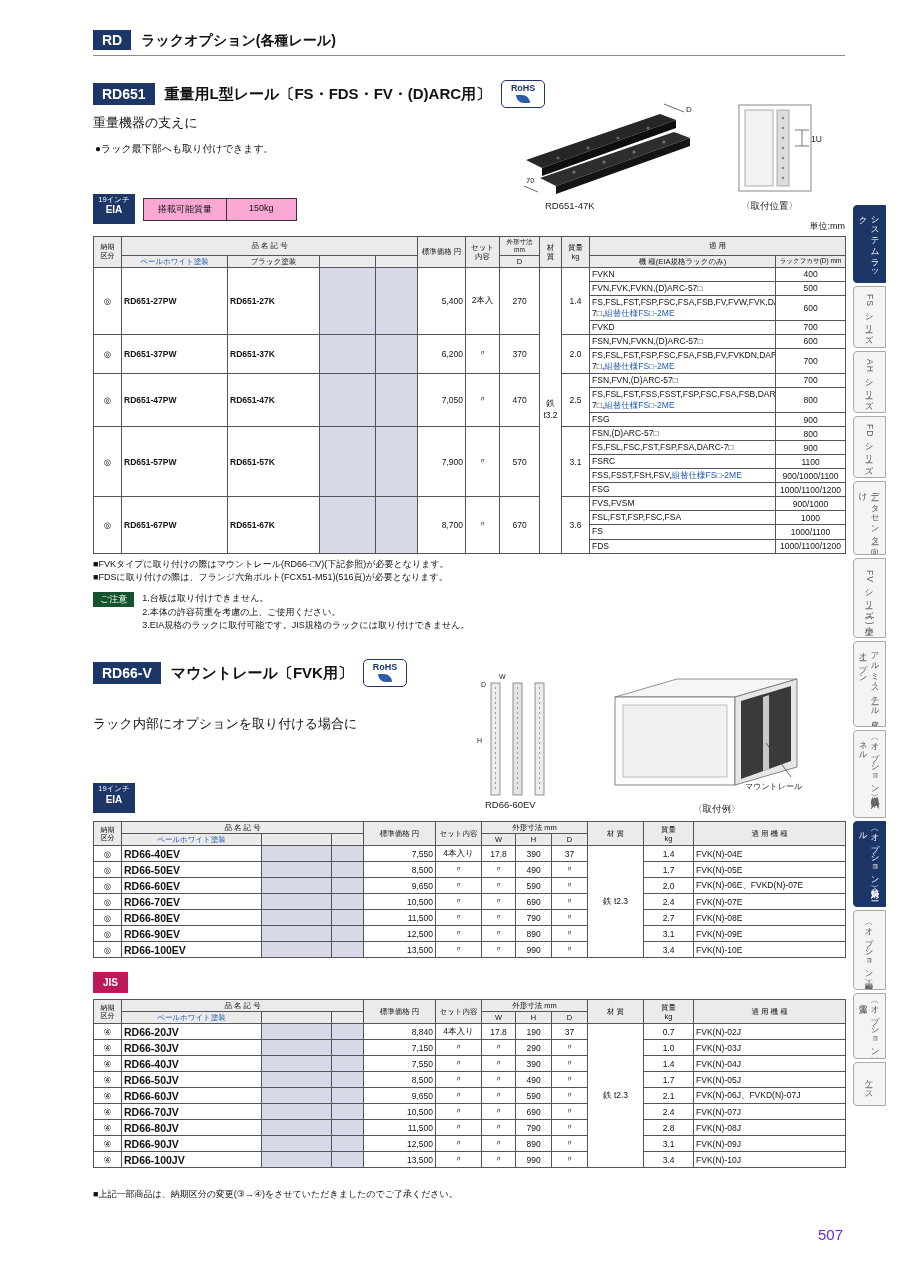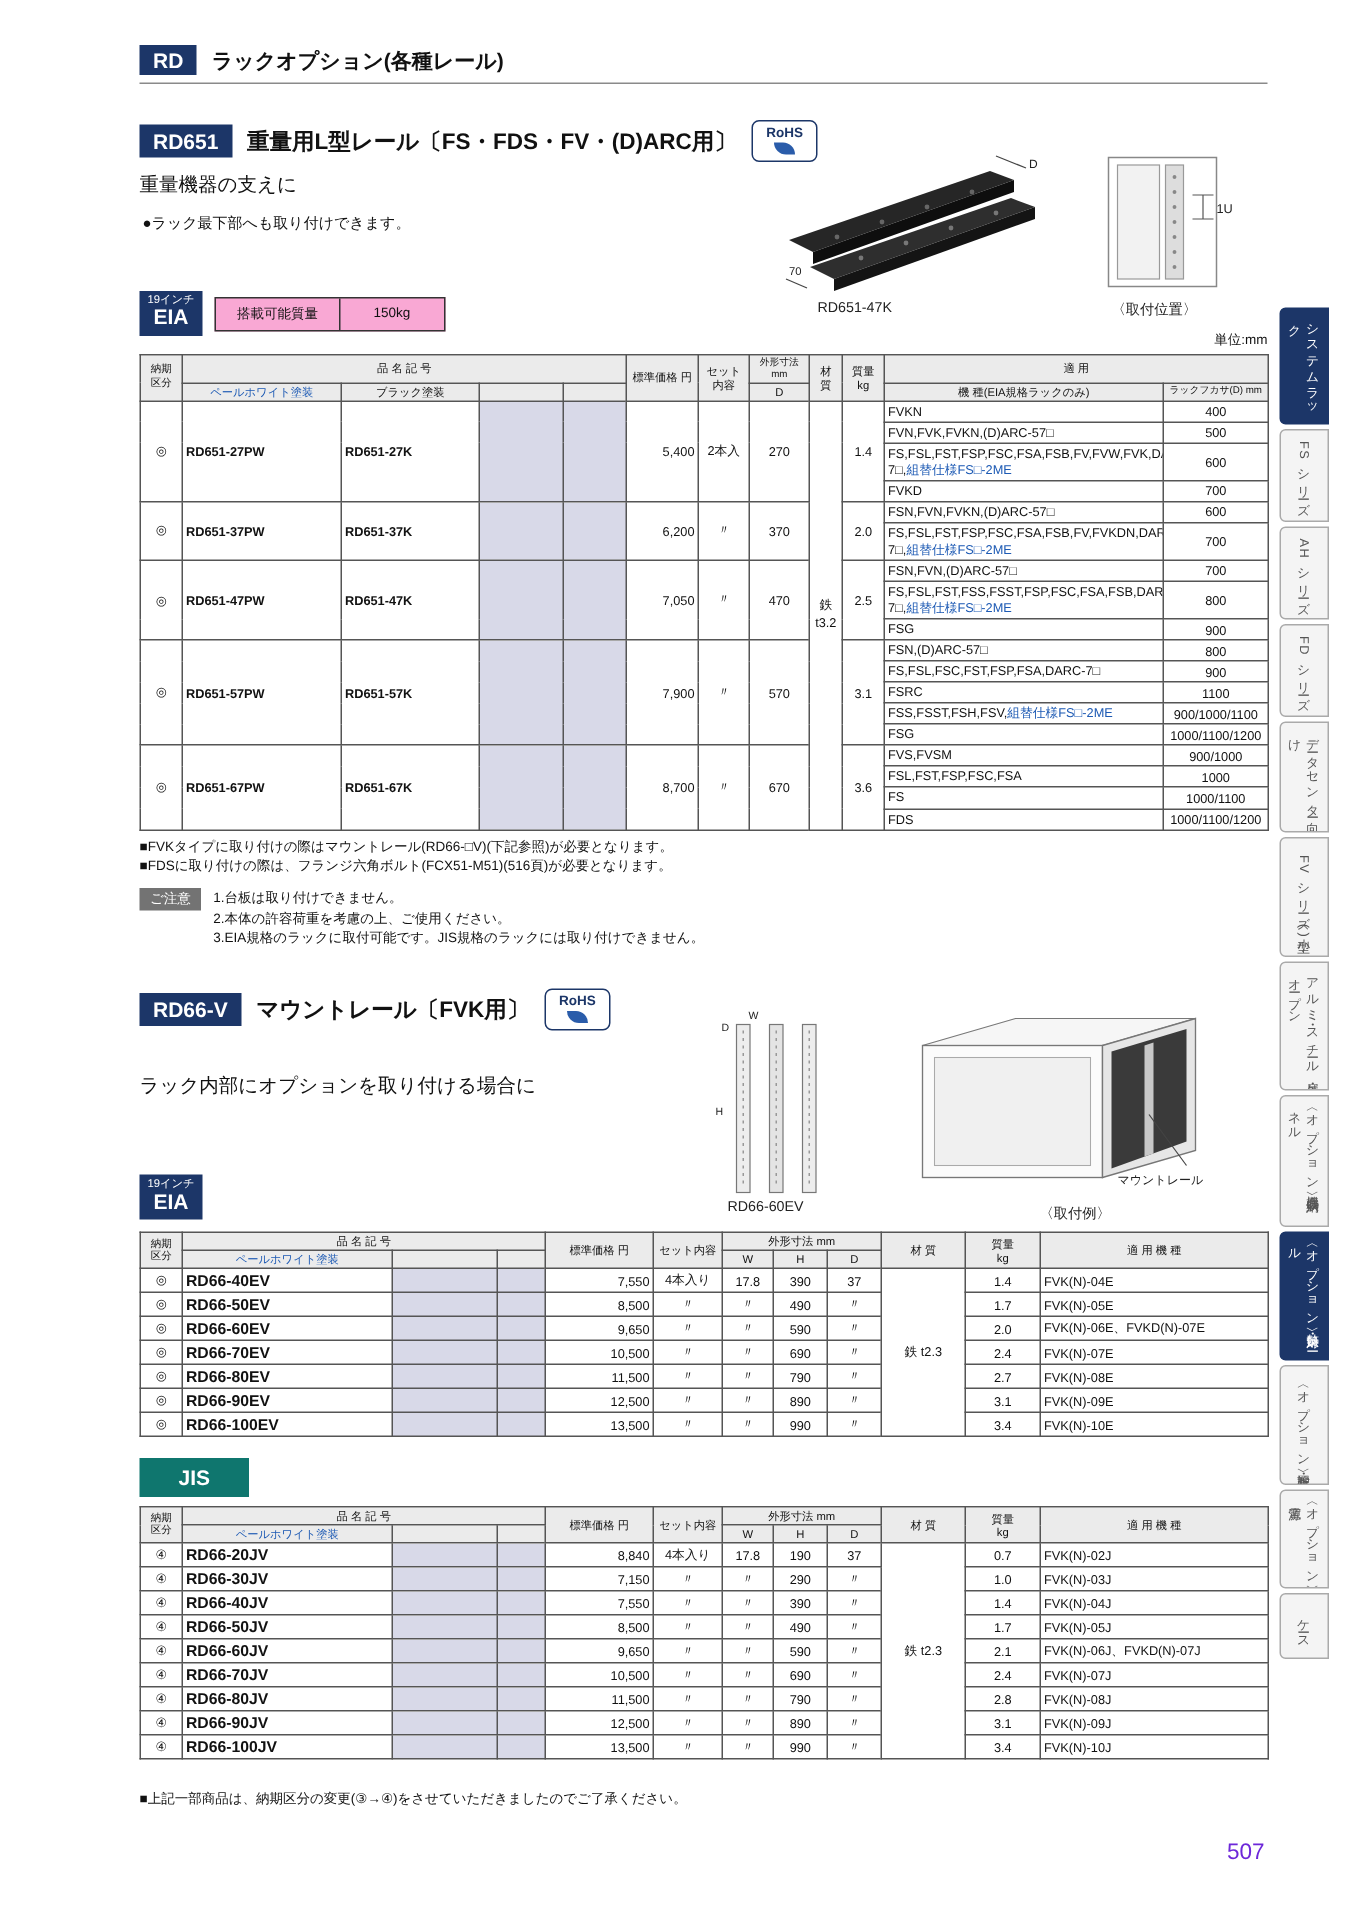--- a/index.html
+++ b/index.html
@@ -25,21 +25,21 @@
   
   .visuals{position:relative;}
   .v1{height:126px;}
   .v2{height:132px;}
   .lead{position:absolute;left:0;top:6px;font-size:13px;}
   .lead2{position:absolute;left:0;top:28px;font-size:13px;}
   .bullet{position:absolute;left:2px;top:34px;font-size:10px;}
   .img-label{position:absolute;font-size:9.5px;color:#222;}
   .eia-badge{position:absolute;left:0;width:42px;height:30px;background:#1c3668;color:#fff;text-align:center;line-height:1.1;padding-top:2px;box-sizing:border-box;}
   .eia-top{font-size:7.5px;display:block;}
-  .eia-main{font-size:14px;font-weight:bold;display:block;}
+  .eia-main{font-size:10px;font-weight:bold;display:block;}
   .capacity{position:absolute;left:50px;display:flex;border:1px solid #333;font-size:9px;background:#f9a8d4;}
   .capacity .cap-l{padding:4px 14px;border-right:1px solid #333;}
   .capacity .cap-v{padding:4px 22px;}
   .unit{position:absolute;right:0;top:112px;font-size:9px;}
   .svg-art{position:absolute;}
 
   
   .tbl{border-collapse:collapse;table-layout:fixed;width:752px;margin-top:2px;}
   .tbl th,.tbl td{border:1px solid #555;overflow:hidden;box-sizing:border-box;}
   .tbl th{background:#ebebeb;font-weight:normal;font-size:7.5px;padding:1px;white-space:pre-line;line-height:1.2;text-align:center;}
@@ -55,23 +55,23 @@
   .depth{font-size:7.5px;text-align:center;}
   .matcell{font-size:8px;text-align:center;white-space:pre-line;line-height:1.4;}
   .blue{color:#1d5ab4;}
   .appcell{font-size:8.5px;text-align:left;padding-left:5px;}
   .t23 td{height:16px;}
   .t23 .code{font-size:10.5px;}
 
   
   .notes{font-size:9px;line-height:1.5;margin-top:4px;}
   .caution{display:flex;gap:8px;margin-top:7px;font-size:9px;align-items:flex-start;}
-  .caution-badge{background:#737373;color:#fff;padding:1px 7px;font-size:9px;flex:0 0 auto;}
+  .caution-badge{background:#14532d;color:#fff;padding:1px 7px;font-size:9px;flex:0 0 auto;}
   .caution-lines{line-height:1.55;}
-  .jis-badge{background:#0f766e;color:#fff;font-weight:bold;font-size:14px;padding:5px 26px;display:inline-block;margin-top:14px;}
+  .jis-badge{background:#be185d;color:#fff;font-weight:bold;font-size:10px;padding:5px 10px;display:inline-block;margin-top:14px;}
   .note-bottom{font-size:9px;margin-top:20px;}
 
   
   .sidebar{position:absolute;left:853px;top:205px;width:33px;display:flex;flex-direction:column;gap:3px;}
   .tab{writing-mode:vertical-rl;text-orientation:mixed;border:1px solid #aaa;background:#f4f4f4;color:#555;
        font-size:8.5px;letter-spacing:1px;border-radius:4px 0 0 4px;display:flex;align-items:center;justify-content:center;
        box-sizing:border-box;overflow:hidden;padding:4px 1px;}
   .tab.active{background:#1c3668;color:#fff;border-color:#1c3668;}
   .tab:nth-child(1){height:78px;}
   .tab:nth-child(2){height:62px;}

